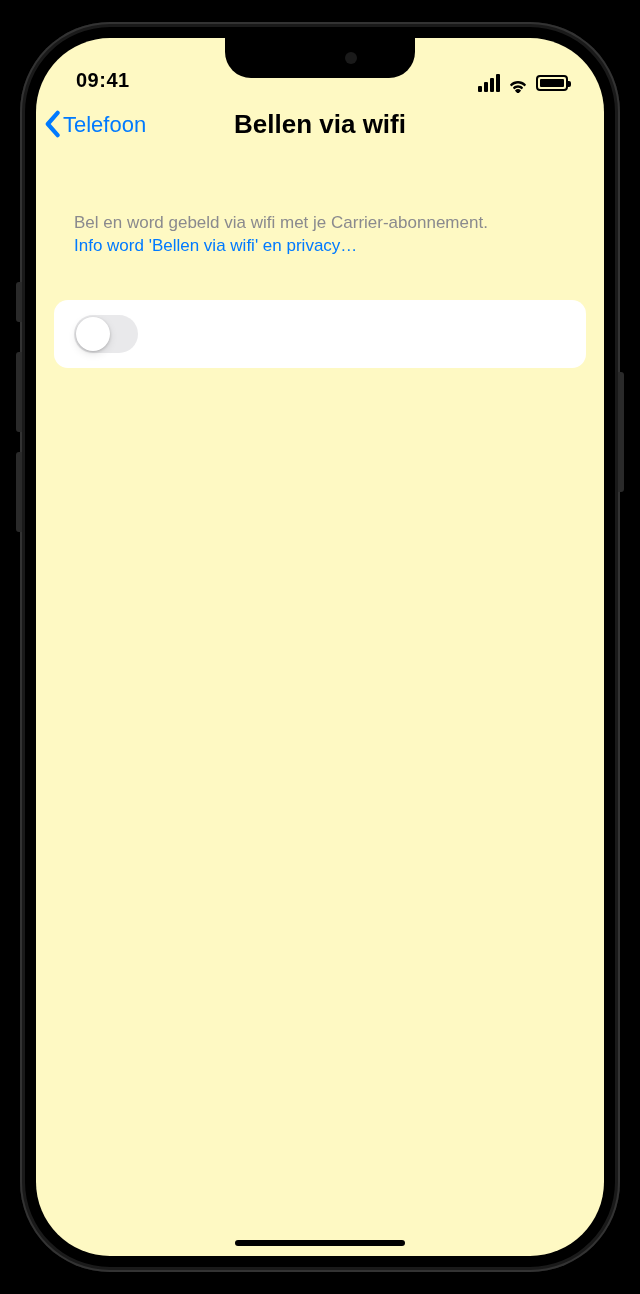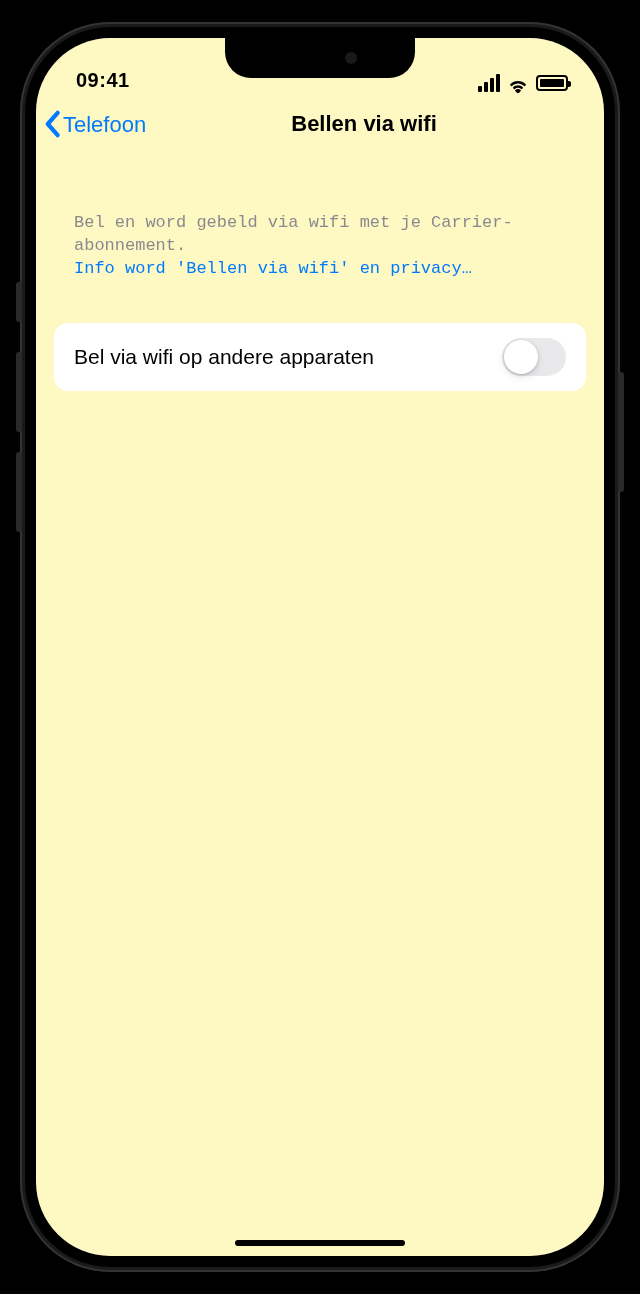--- a/index.html
+++ b/index.html
@@ -77,42 +77,41 @@
     
     .nav-bar {
       height: 56px;
       display: flex;
       align-items: center;
       position: relative;
       padding: 0 14px;
     }
     .back-button { display: flex; align-items: flex-end; color: #007aff; font-size: 22px; position: absolute; left: 7px; }
     .back-button svg { width: 18px; height: 28px; margin-right: 2px; }
-    .nav-title { font-size: 22px; font-weight: 600; position: absolute; left: 50%; transform: translateX(-50%); white-space: nowrap; margin-left: 44px; }
+    .nav-title { font-size: 26px; font-weight: 600; position: absolute; left: 50%; transform: translateX(-50%); white-space: nowrap; }
     
     .content { padding: 0 18px; padding-top: 50px; }
     
     .cell {
       background: #fff;
       border-radius: 14px;
       padding: 15px 20px;
       display: flex;
       align-items: center;
       justify-content: space-between;
       font-size: 21px;
     }
     
     .cell-link { color: #007aff; }
     
     .footer-text {
       font-size: 17px;
       color: #8a8a8e;
       padding: 10px 20px 0 20px;
       line-height: 1.35;
-      font-family: Liberation Mono, monospace;
     }
     .footer-text a { color: #007aff; text-decoration: none; }
     
     .group { margin-bottom: 42px; }
     
     .toggle {
       width: 64px;
       height: 38px;
       border-radius: 19px;
       position: relative;
@@ -193,21 +192,20 @@
           <br>
           <a>Info word 'Bellen via wifi' en privacy…</a>
         </div>
       </div>
 
       <div class="group">
       </div>
 
       <div class="group">
         <div class="cell">
-          <span>Bel via wifi op andere apparaten</span>
           <div class="toggle toggle-off">
             <div class="toggle-knob"></div>
           </div>
         </div>
       </div>
 
     </div>
 
     <div class="home-indicator"></div>
   </div>

